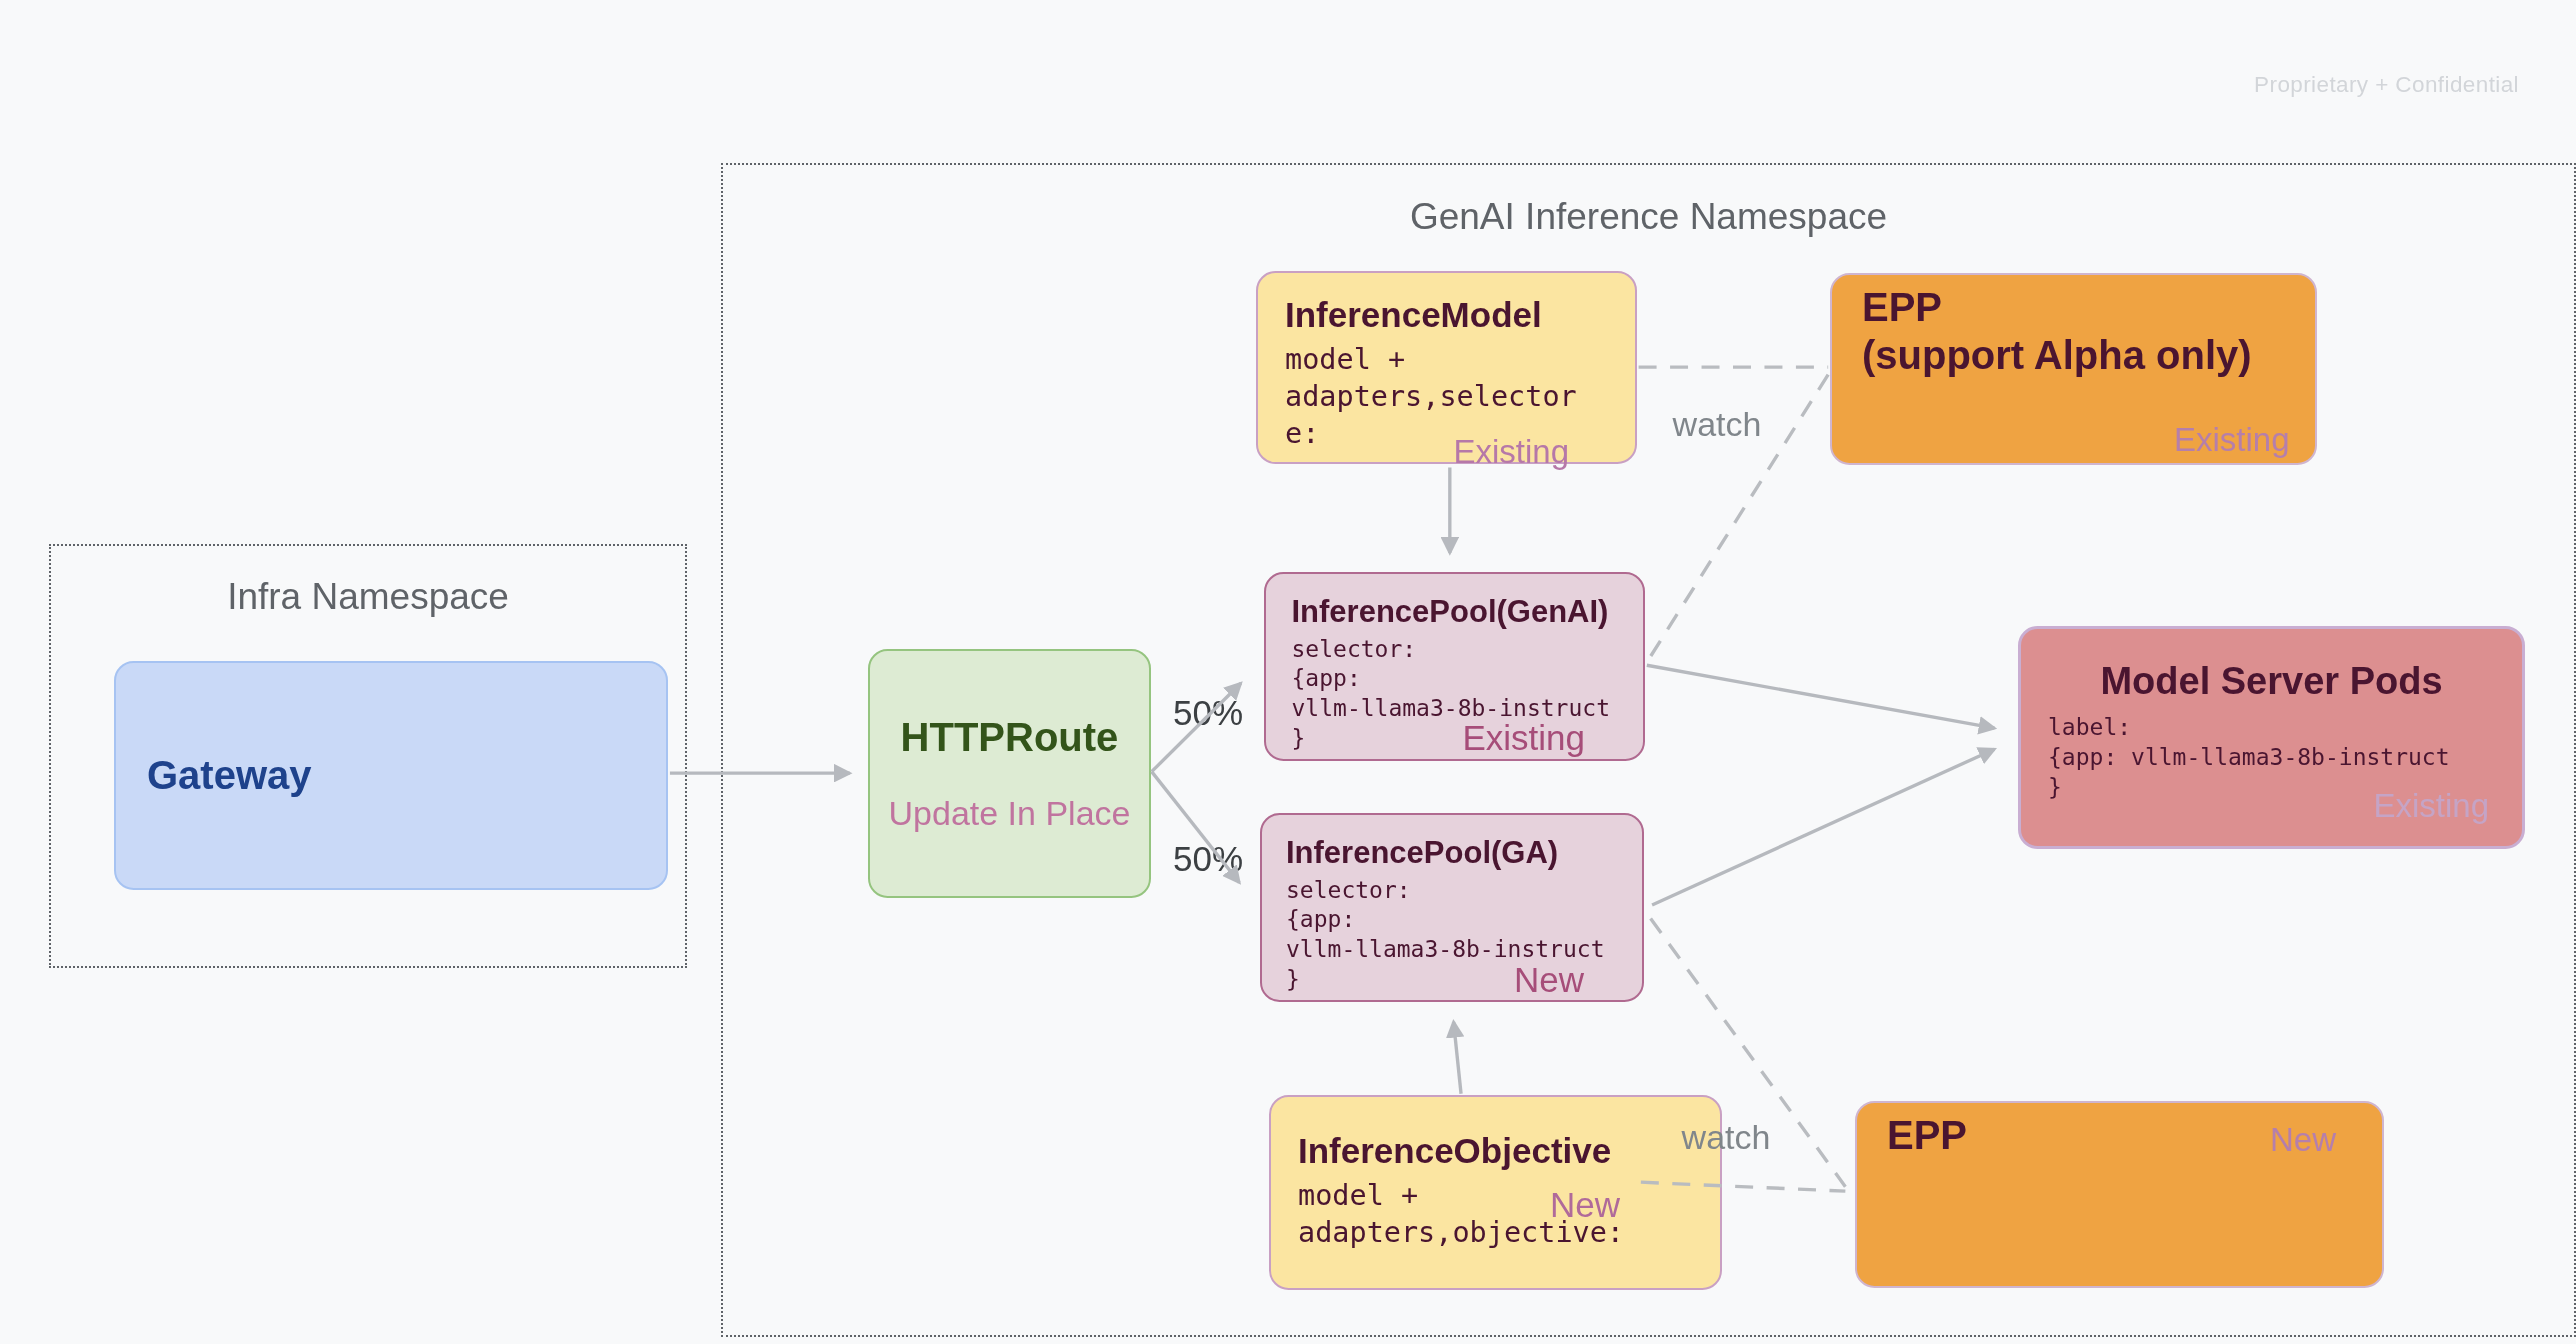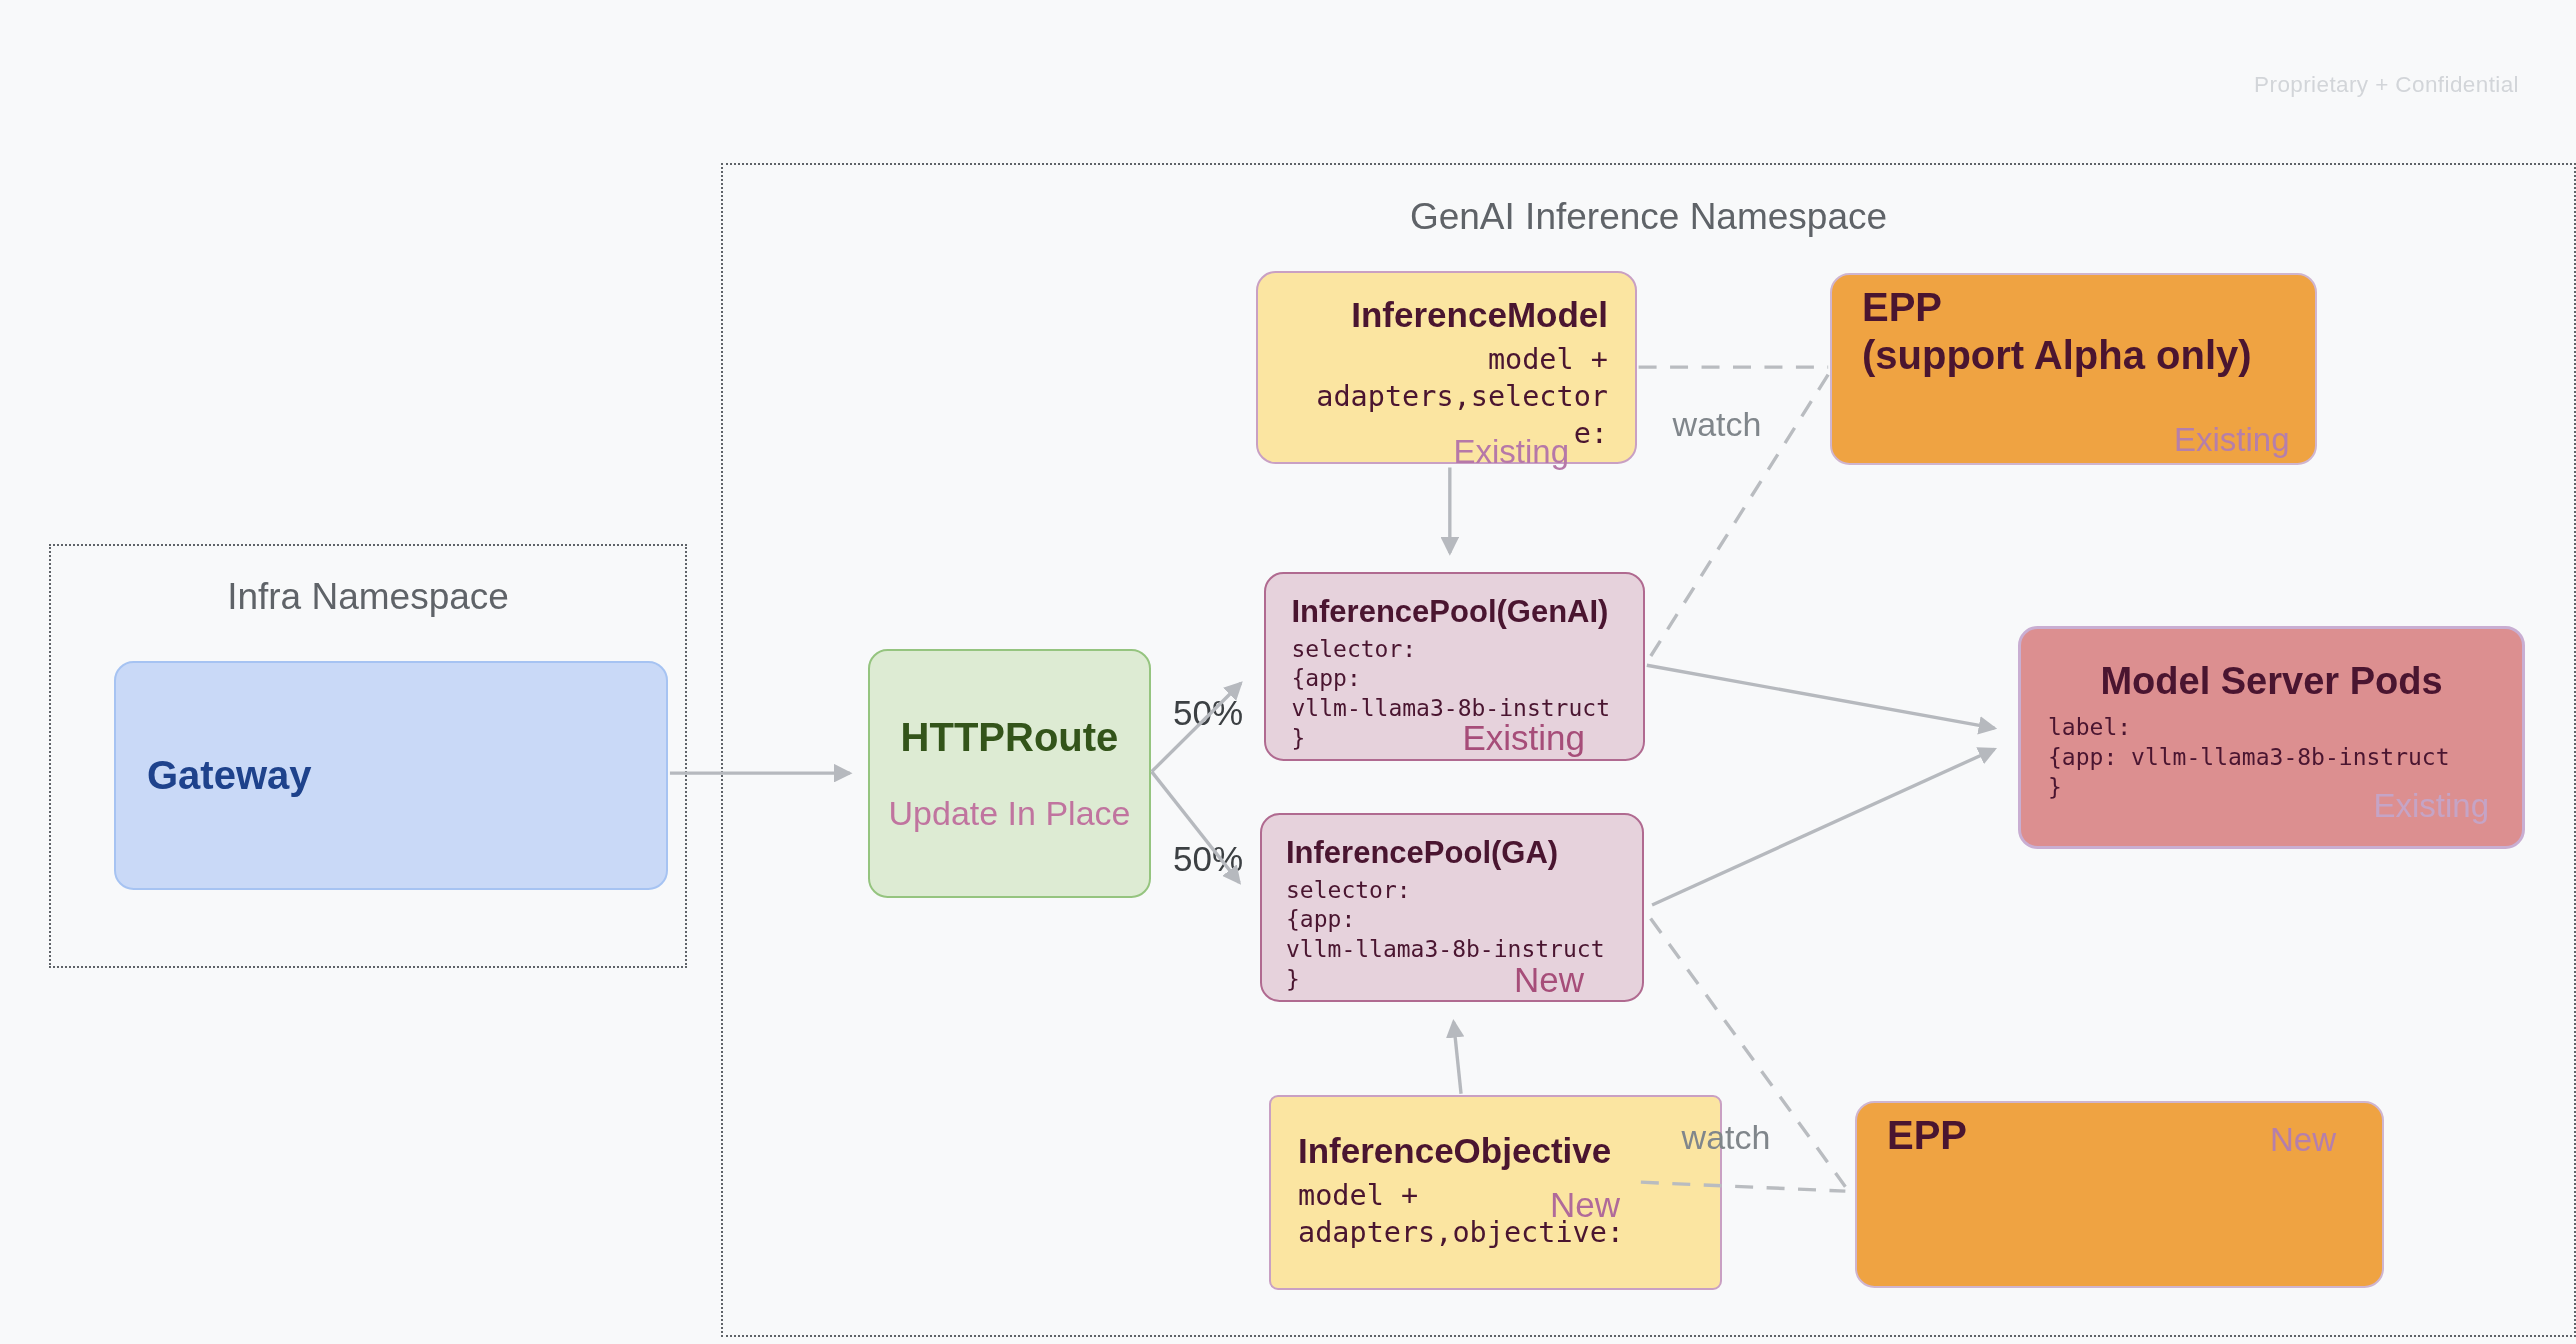--- a/index.html
+++ b/index.html
@@ -84,21 +84,21 @@
 
 <div class="node gateway" style="left:114px;top:661px;width:554px;height:229px;">
   <div class="title">Gateway</div>
 </div>
 
 <div class="node httproute" style="left:868px;top:649px;width:283px;height:249px;">
   <div class="title">HTTPRoute</div>
   <div class="subtitle">Update In Place</div>
 </div>
 
-<div class="node ybox" style="left:1256px;top:271px;width:381px;height:193px;text-align:right;">
+<div class="node ybox" style="left:1256px;top:271px;width:381px;height:193px;">
   <div class="title">InferenceModel</div>
   <div class="mono"><span>model +</span>
 <span>adapters,selector</span>
 <span>e:</span></div>
   <div class="status" style="right:66px;bottom:-9px;color:#b678a8;">Existing</div>
 </div>
 
 <div class="node epp" style="left:1830px;top:273px;width:487px;height:192px;">
   <div class="title">
     <div>EPP</div>
@@ -126,21 +126,21 @@
 </div>
 
 <div class="node pods" style="left:2018px;top:626px;width:507px;height:223px;">
   <div class="title">Model Server Pods</div>
   <div class="mono"><span>label:</span>
 <span>{app: vllm-llama3-8b-instruct</span>
 <span>}</span></div>
   <div class="status" style="right:33px;bottom:21px;">Existing</div>
 </div>
 
-<div class="node ybox" style="left:1269px;top:1095px;width:453px;height:195px;padding-top:33px;border-radius:9px;">
+<div class="node ybox" style="left:1269px;top:1095px;width:453px;height:195px;padding-top:33px;">
   <div class="title">InferenceObjective</div>
   <div class="mono"><span>model +</span>
 <span>adapters,objective:</span></div>
   <div class="status" style="left:279px;top:88px;color:#b06a9a;font-size:35px;">New</div>
 </div>
 
 <div class="node epp" style="left:1855px;top:1101px;width:529px;height:187px;">
   <div class="title">
     <div>EPP</div>
   </div>

